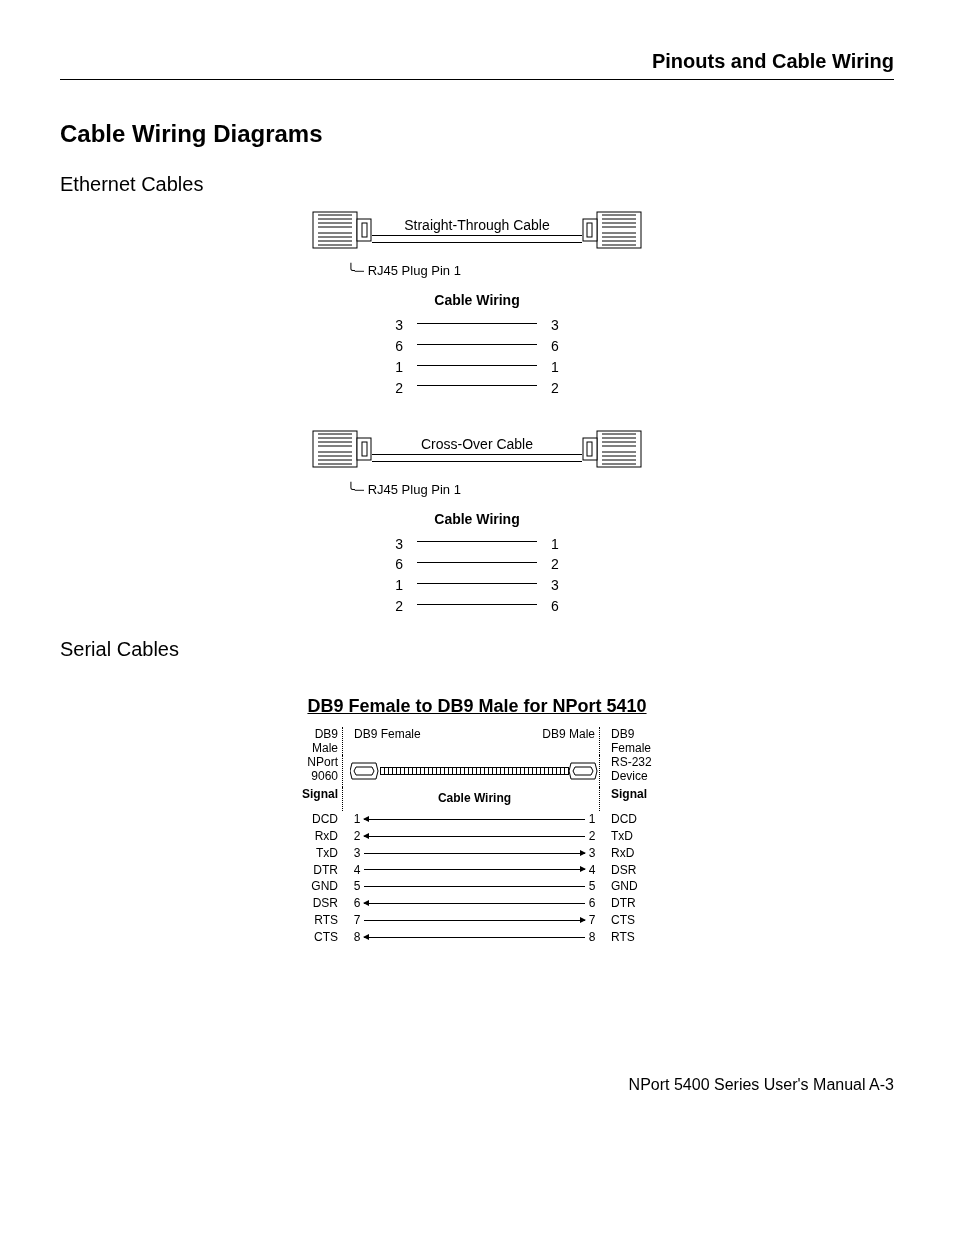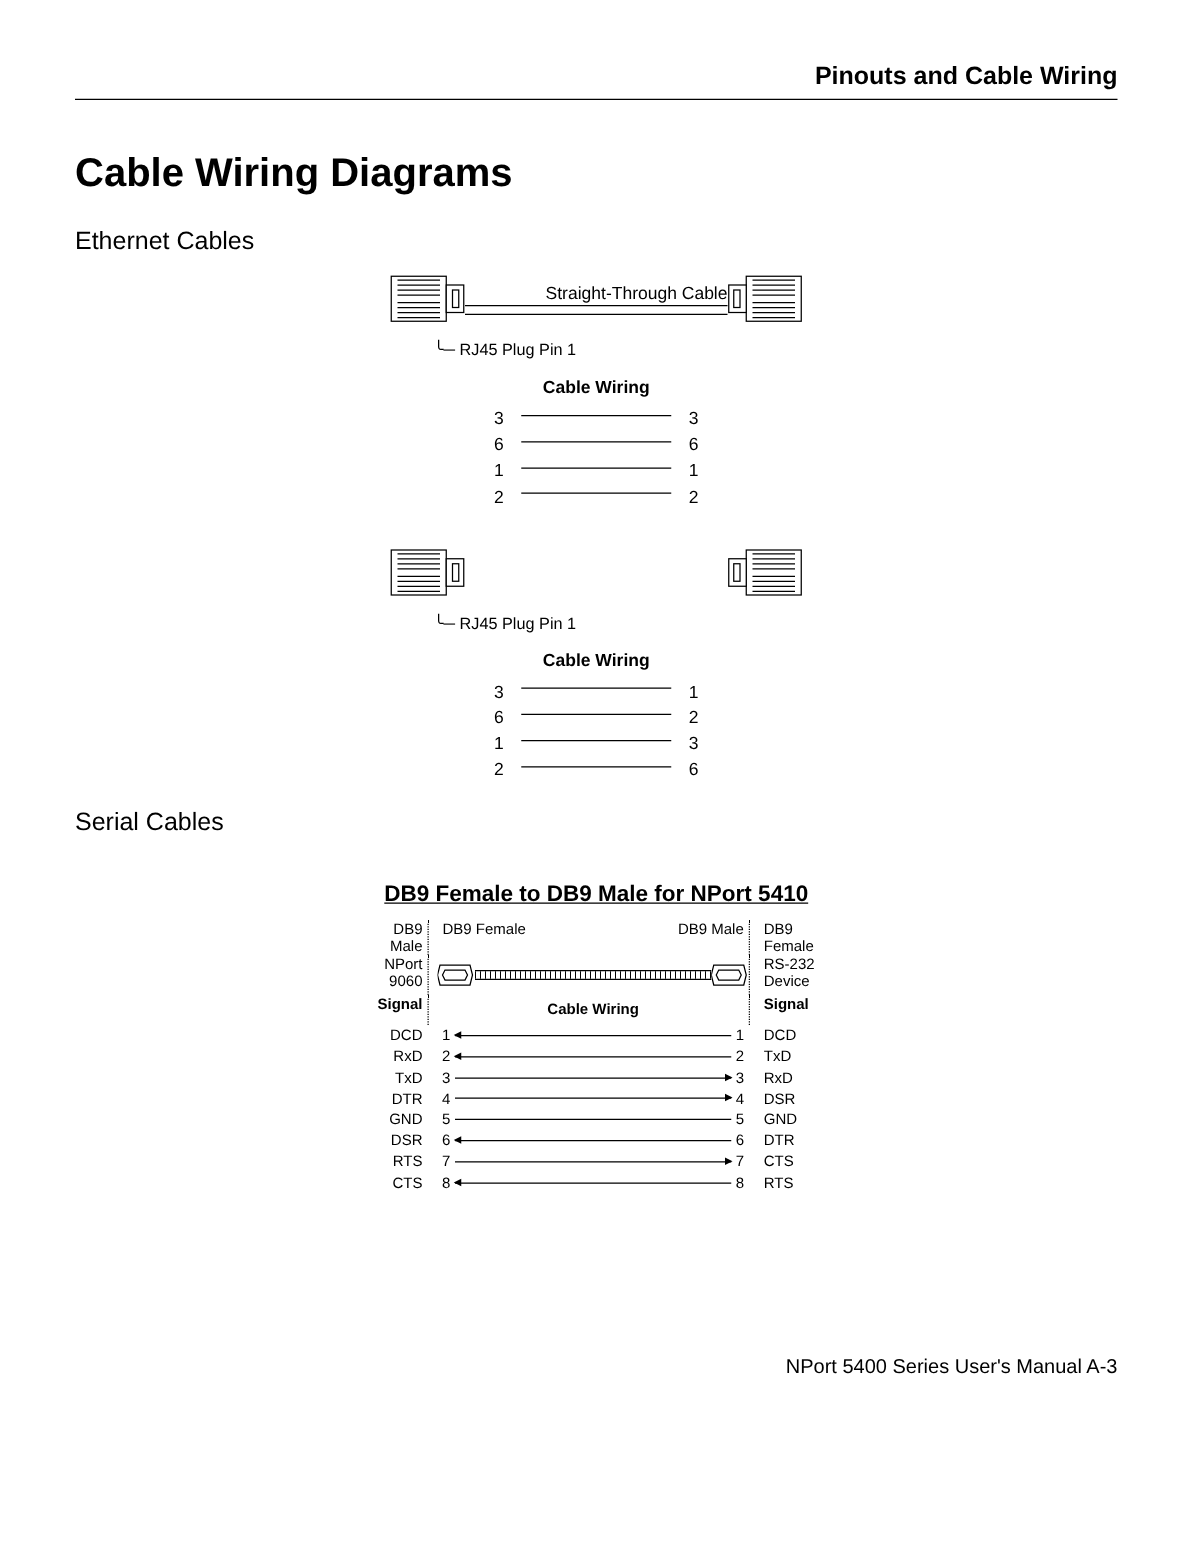--- a/index.html
+++ b/index.html
@@ -11,41 +11,41 @@
   }
   .header {
     text-align: right;
     font-weight: bold;
     font-size: 20px;
     border-bottom: 1px solid #000;
     padding-bottom: 6px;
     margin-bottom: 40px;
   }
   h1 {
-    font-size: 32px;
+    font-size: 24px;
     margin: 0 0 25px 0;
   }
   h2 {
     font-size: 20px;
     font-weight: normal;
     margin: 20px 0 15px 0;
   }
   .diag-block {
     width: 330px;
     margin: 0 auto 20px auto;
   }
   .cable-row {
     display: flex;
     align-items: center;
     justify-content: space-between;
   }
   .plug-svg { width: 60px; height: 38px; }
   .cable-bar {
     flex: 1;
-    text-align: right;
+    text-align: center;
     font-size: 14px;
   }
   .cable-bar .label { margin-bottom: 2px; }
   .cable-bar .line {
     height: 6px;
     border-top: 1px solid #000;
     border-bottom: 1px solid #000;
     position: relative;
   }
   .arrow-callout { font-size: 13px; margin-top: 14px; margin-left: 35px; }
@@ -198,20 +198,24 @@
         <line x1="6" y1="8" x2="40" y2="8" stroke="#000"></line>
       <line x1="6" y1="12" x2="40" y2="12" stroke="#000"></line>
         <line x1="6" y1="16" x2="40" y2="16" stroke="#000"></line>
       <line x1="6" y1="22" x2="40" y2="22" stroke="#000"></line>
         <line x1="6" y1="26" x2="40" y2="26" stroke="#000"></line>
       <line x1="6" y1="30" x2="40" y2="30" stroke="#000"></line>
         <line x1="6" y1="34" x2="40" y2="34" stroke="#000"></line>
       <rect x="45" y="8" width="14" height="22" fill="#fff" stroke="#000"></rect>
       <rect x="50" y="12" width="5" height="14" fill="#fff" stroke="#000"></rect>
     </svg>
+    <div class="cable-bar">
+      <div class="label">Cross-Over Cable</div>
+      <div class="line"></div>
+    </div>
     <svg class="plug-svg" viewBox="0 0 60 38">
       <rect x="15" y="1" width="44" height="36" fill="#fff" stroke="#000"></rect>
       <line x1="20" y1="4" x2="54" y2="4" stroke="#000"></line>
         <line x1="20" y1="8" x2="54" y2="8" stroke="#000"></line>
       <line x1="20" y1="12" x2="54" y2="12" stroke="#000"></line>
         <line x1="20" y1="16" x2="54" y2="16" stroke="#000"></line>
       <line x1="20" y1="22" x2="54" y2="22" stroke="#000"></line>
         <line x1="20" y1="26" x2="54" y2="26" stroke="#000"></line>
       <line x1="20" y1="30" x2="54" y2="30" stroke="#000"></line>
         <line x1="20" y1="34" x2="54" y2="34" stroke="#000"></line>

